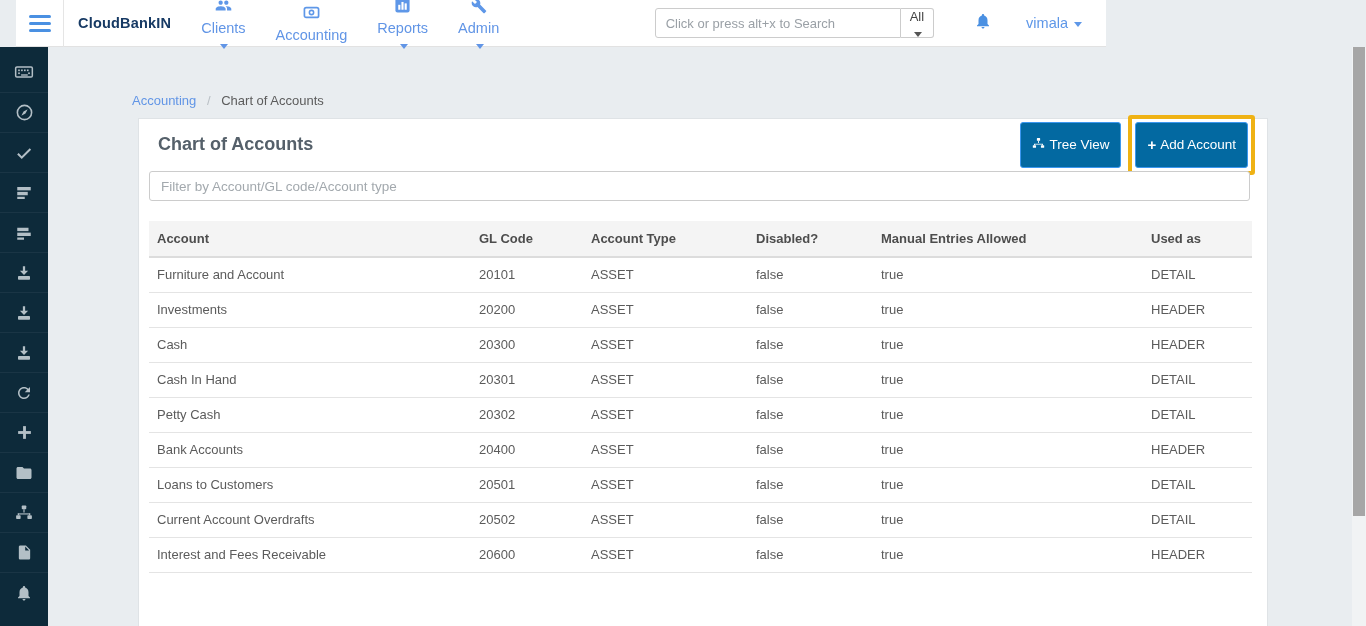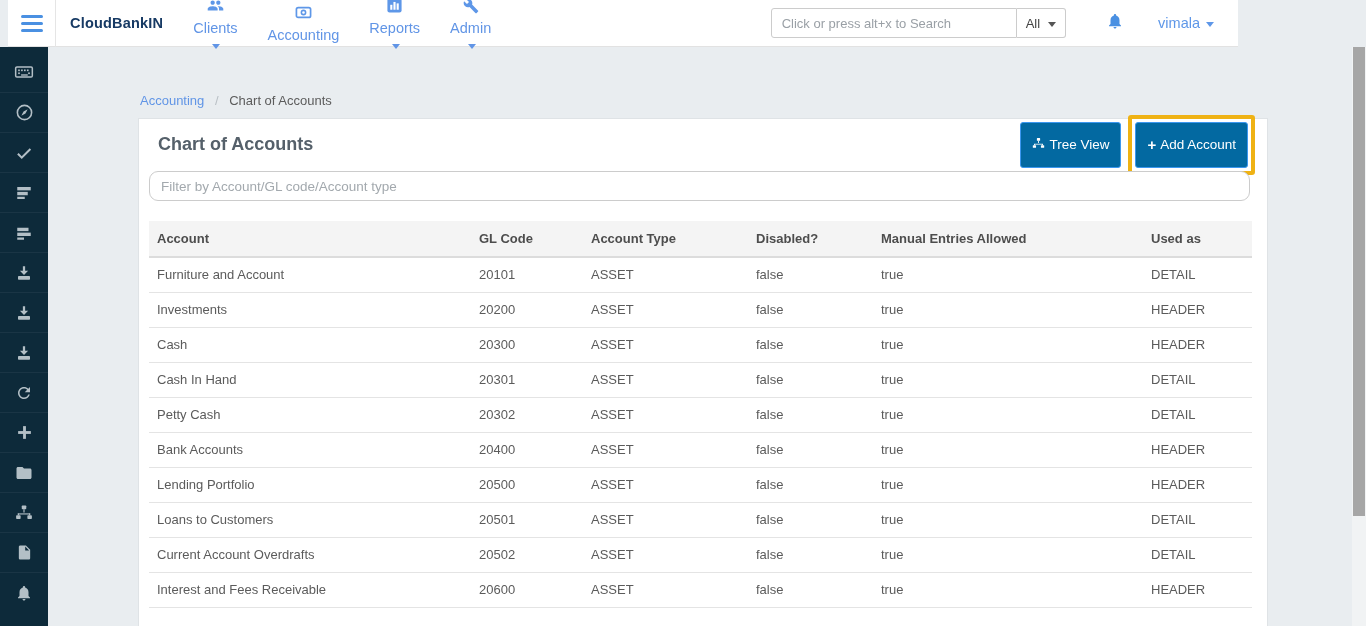--- a/index.html
+++ b/index.html
@@ -1,72 +1,72 @@
 <!DOCTYPE html>
 <html><head>
 <meta charset="utf-8">
 <style>
   * { margin:0; padding:0; box-sizing:border-box; }
   html,body { width:1366px; height:626px; overflow:hidden; }
   body { font-family:"Liberation Sans","DejaVu Sans",sans-serif; background:#fff; }
   .page { position:relative; width:1366px; height:626px; overflow:hidden; background:#e9edf0; }
 
   
-  .topbar { position:absolute; top:0; left:8px; width:1230px; height:47px; background:#fff;
+  .topbar { position:absolute; top:0; left:16px; width:1090px; height:47px; background:#fff;
             border-bottom:1px solid #e2e2e2; display:flex; align-items:center; z-index:30; }
   .hamburger-zone { width:48px; height:47px; display:flex; align-items:center; justify-content:center;
                     border-right:1px solid #e5e5e5; cursor:pointer; flex:0 0 48px; }
   .hamburger { display:flex; flex-direction:column; gap:4px; }
   .hamburger span { width:22px; height:3px; background:#4a90e2; border-radius:2px; display:block; }
   .logo { font-size:14.5px; font-weight:bold; color:#173a64; margin-left:14px; letter-spacing:.2px; }
   .mainnav { display:flex; align-items:center; margin-left:30px; gap:30px; }
   .nav-item { display:flex; align-items:center; gap:6px; color:#6195e6; font-size:14.5px; cursor:pointer;flex-direction:column; }
   .nav-item svg { display:block; }
   .caret { display:inline-block; width:0; height:0; border-left:4px solid transparent;
            border-right:4px solid transparent; border-top:5px solid currentColor; margin-left:2px; margin-top:2px; }
   .topbar-right { margin-left:auto; display:flex; align-items:center; padding-right:24px; }
   .search-group { display:flex; align-items:stretch; }
   .search-input { width:246px; height:30px; border:1px solid #ccc; border-radius:3px 0 0 3px;
                   padding:0 10px; font-size:13px; color:#555; outline:none;
                   font-family:"Liberation Sans","DejaVu Sans",sans-serif; }
   .search-input::placeholder { color:#9aa0a6; }
   .scope-select { height:30px; border:1px solid #ccc; border-left:none; border-radius:0 3px 3px 0;
                   display:flex; align-items:center; gap:6px; padding:0 9px; font-size:13px;
-                  color:#444; background:#fff; cursor:pointer; }
+                  color:#444; background:#fff; cursor:pointer;flex-direction:column; }
   .scope-select .caret { border-top-color:#555; }
   .bell-btn { margin-left:40px; cursor:pointer; display:flex; align-items:center; }
   .user-menu { margin-left:34px; display:flex; align-items:center; gap:4px; color:#5e97e8;
                font-size:14.5px; cursor:pointer; }
 
   
   .sidebar { position:absolute; top:47px; left:0; width:48px; height:579px; background:#0d2a3a; z-index:20; }
   .side-item { width:48px; height:40px; display:flex; align-items:center; justify-content:center;
                border-top:1px solid #1a3545; cursor:pointer; color:#b3bfc6; }
   .side-item:first-child { border-top:none; margin-top:5px; }
   .side-item svg { display:block; }
 
   
-  .breadcrumb { position:absolute; left:140px; top:93px; font-size:13px; color:#999; z-index:5; }
+  .breadcrumb { position:absolute; left:132px; top:93px; font-size:13px; color:#999; z-index:5; }
   .breadcrumb .bc-link { color:#6195e6; cursor:pointer; text-decoration:none; }
   .breadcrumb .bc-sep { margin:0 7px; color:#b9bfc4; }
   .breadcrumb .bc-current { color:#5c5c5c; }
 
   .panel { position:absolute; left:138px; top:118px; width:1130px; height:560px; background:#fff;
            border:1px solid #dfe3e6; border-bottom:none; z-index:5; }
   .panel-head { display:flex; align-items:center; justify-content:space-between; padding:8px 12px 6px 19px; height:49px; }
   .panel-title { font-size:18px; font-weight:600; color:#55606a; }
   .head-actions { display:flex; align-items:center; }
   .btn { display:flex; align-items:center; gap:4px; background:#0369a1; border:1px solid #3b97f0;
          color:#fff; font-size:13.5px; height:46px; padding:0 11px; border-radius:3px; cursor:pointer;
          font-family:"Liberation Sans","DejaVu Sans",sans-serif; }
   .btn .plus-glyph { font-weight:bold; font-size:15px; line-height:1; }
   .highlight-box { border:4px solid #efb214; border-radius:3px; padding:3px; margin-left:7px; display:flex; }
 
   .filter-row { padding:3px 17px 0 10px; }
-  .filter-input { width:100%; height:30px; border:1px solid #ccc; border-radius:9px; padding:0 11px;
+  .filter-input { width:100%; height:30px; border:1px solid #ccc; border-radius:3px; padding:0 11px;
                   font-size:13.5px; color:#555; outline:none;
                   font-family:"Liberation Sans","DejaVu Sans",sans-serif; }
   .filter-input::placeholder { color:#a3a9ae; }
 
   .table-wrap { margin:20px 17px 0 10px; }
   table { border-collapse:collapse; width:1103px; table-layout:fixed; }
   th { background:#f4f4f4; border-bottom:2px solid #dcdcdc; text-align:left; font-size:13px;
        font-weight:700; color:#4d4d4d; padding:10px 8px; }
   td { font-size:13px; color:#5b5b5b; padding:9px 8px; border-bottom:1px solid #e4e4e4; }
   tr.data-row { height:35px; }
@@ -373,28 +373,20 @@
   </tr>
             <tr class="data-row">
     <td>Bank Accounts</td>
     <td>20400</td>
     <td>ASSET</td>
     <td>false</td>
     <td>true</td>
     <td>HEADER</td>
   </tr>
             <tr class="data-row">
-    <td>Lending Portfolio</td>
-    <td>20500</td>
-    <td>ASSET</td>
-    <td>false</td>
-    <td>true</td>
-    <td>HEADER</td>
-  </tr>
-            <tr class="data-row">
     <td>Loans to Customers</td>
     <td>20501</td>
     <td>ASSET</td>
     <td>false</td>
     <td>true</td>
     <td>DETAIL</td>
   </tr>
             <tr class="data-row">
     <td>Current Account Overdrafts</td>
     <td>20502</td>

